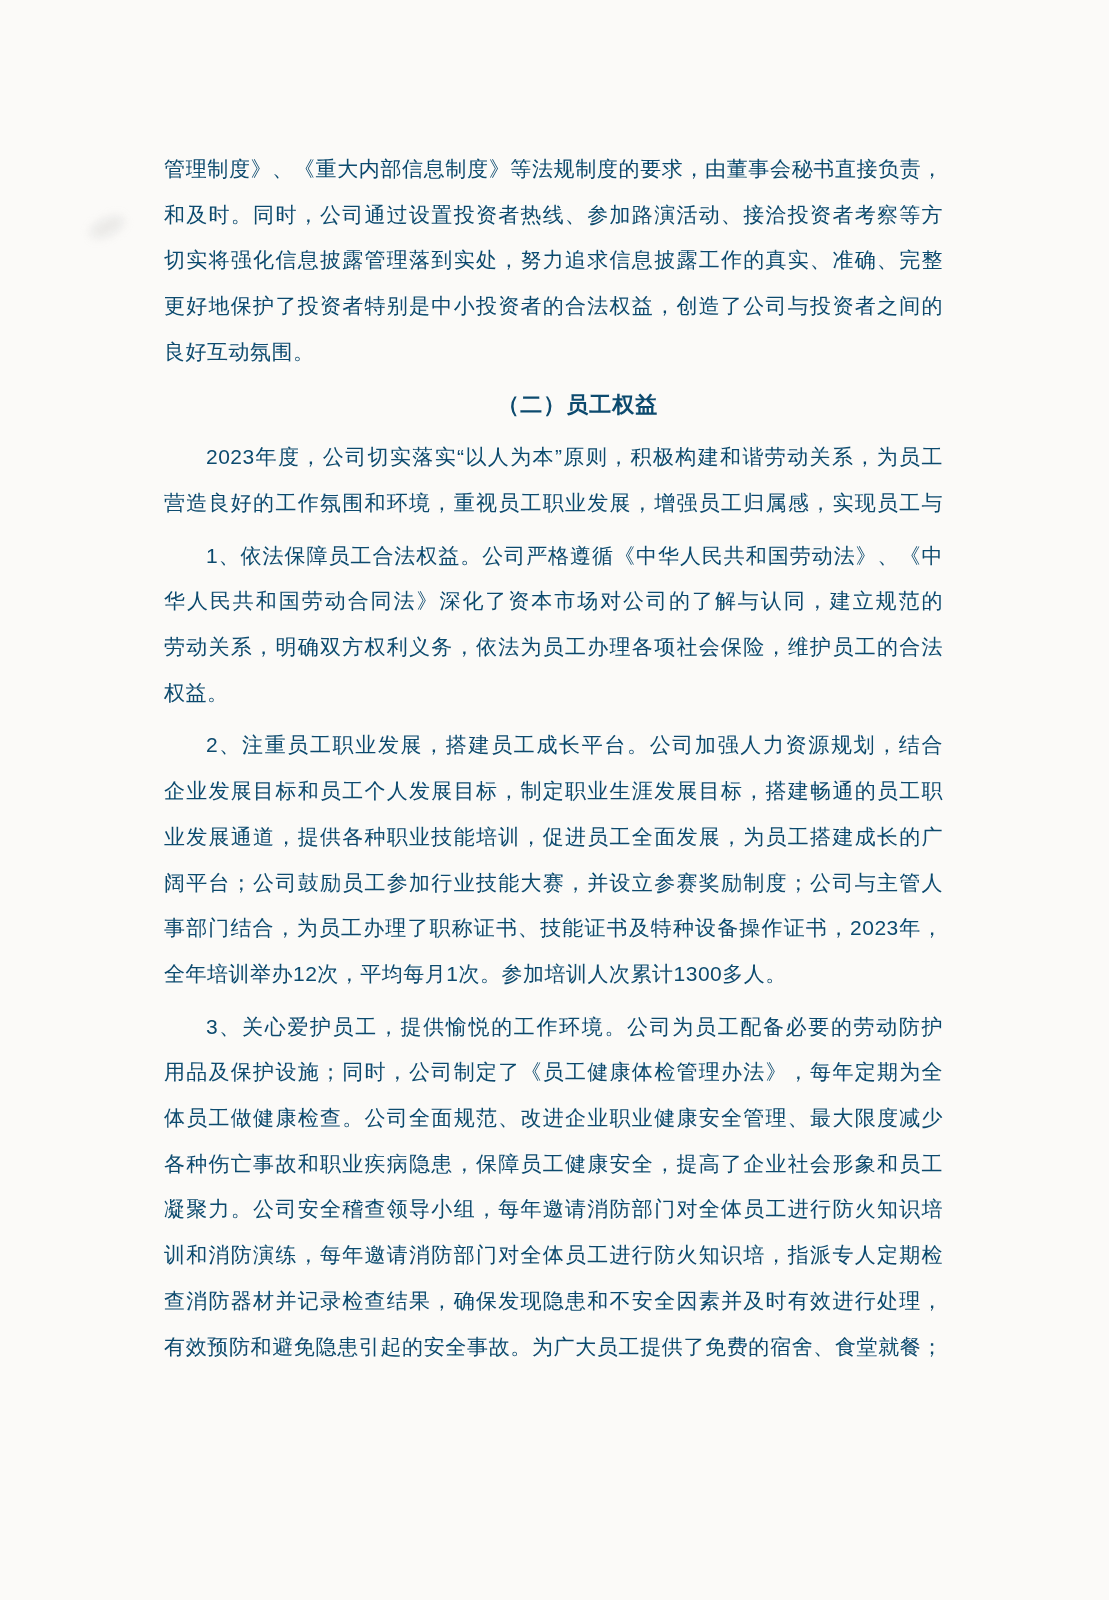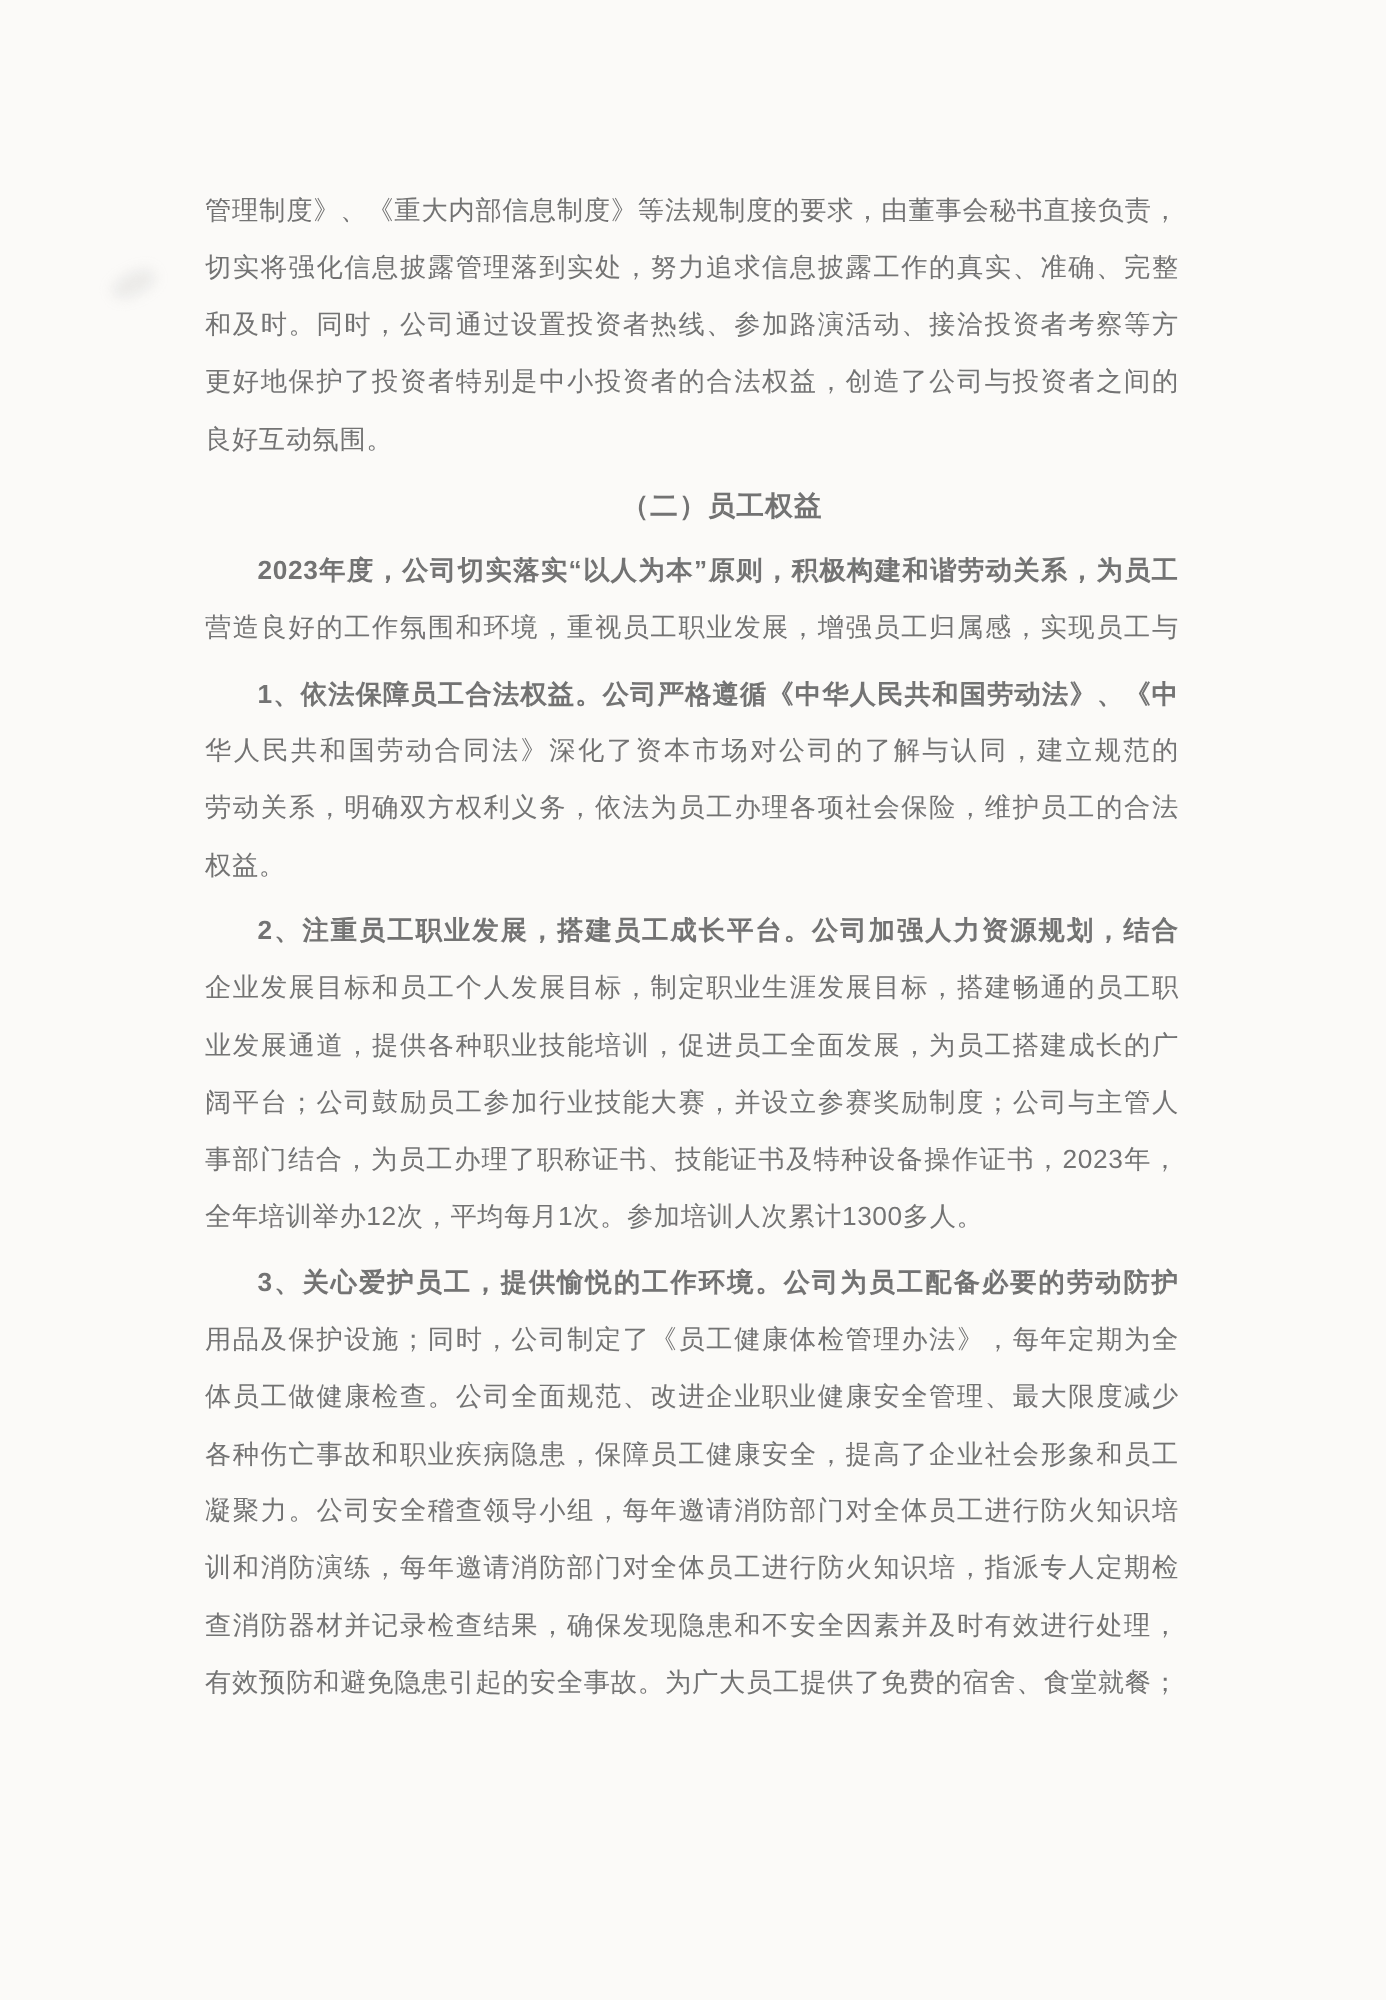--- a/index.html
+++ b/index.html
@@ -12,37 +12,36 @@
     background: #fbfaf8;
     position: relative;
     overflow: hidden;
     font-family: "Liberation Sans", "DejaVu Sans", sans-serif;
   }
   .page {
     position: absolute;
     left: 164px;
     top: 146px;
     width: 779px;
-    color: #737373;
+    color: #0c4a6e;
   }
   .block {
     margin: 0 0 7px 0;
   }
   .ln {
     font-size: 21px;
     line-height: 45.7px;
     font-weight: 500;
     text-align: justify;
     text-align-last: justify;
     letter-spacing: 0.5px;
     white-space: normal;
   }
   .ln.indent {
     text-indent: 2em;
-    font-weight: bold;
   }
   .ln.end {
     text-align-last: left;
   }
   .heading {
     font-size: 22px;
     line-height: 45.7px;
     font-weight: 700;
     padding-left: 2.2em;
     letter-spacing: 1px;
@@ -61,22 +60,22 @@
 </style>
 </head>
 <body>
 
 <div class="smudge"></div>
 
 <main class="page">
 
   <div class="block">
     <div class="ln">管理制度》、《重大内部信息制度》等法规制度的要求，由董事会秘书直接负责，</div>
+    <div class="ln">和及时。同时，公司通过设置投资者热线、参加路演活动、接洽投资者考察等方</div>
     <div class="ln">切实将强化信息披露管理落到实处，努力追求信息披露工作的真实、准确、完整</div>
-    <div class="ln">和及时。同时，公司通过设置投资者热线、参加路演活动、接洽投资者考察等方</div>
     <div class="ln">更好地保护了投资者特别是中小投资者的合法权益，创造了公司与投资者之间的</div>
     <div class="ln end">良好互动氛围。</div>
   </div>
 
   <h2 class="heading block" style="margin:0 0 7px 0;text-align:center;">（二）员工权益</h2>
 
   <div class="block">
     <div class="ln indent">2023年度，公司切实落实“以人为本”原则，积极构建和谐劳动关系，为员工</div>
     <div class="ln">营造良好的工作氛围和环境，重视员工职业发展，增强员工归属感，实现员工与</div>
   </div>

